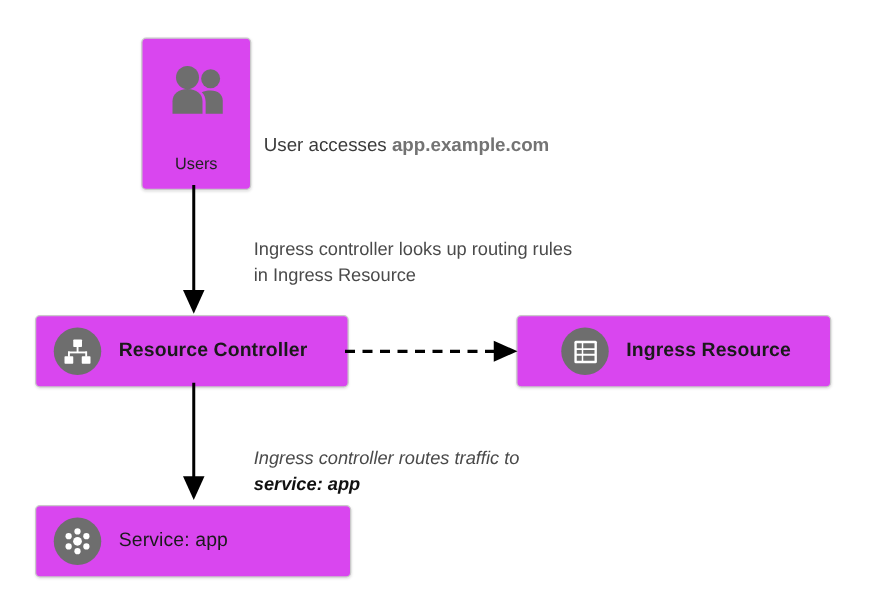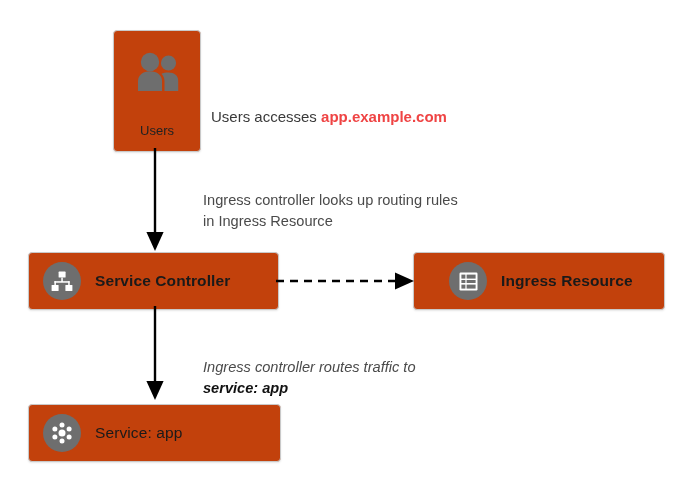--- a/index.html
+++ b/index.html
@@ -13,21 +13,21 @@
   }
   #canvas {
     position: relative;
     width: 700px;
     height: 489px;
     background: #ffffff;
     overflow: hidden;
   }
   .node {
     position: absolute;
-    background: #c2410c;
+    background: #d946ef;
     border: 1px solid #c9c9c9;
     border-radius: 4px;
     box-sizing: border-box;
     box-shadow: 0 1px 2px rgba(0,0,0,0.10);
   }
   
   #users-node {
     left: 113px;
     top: 30px;
     width: 88px;
@@ -112,21 +112,21 @@
     white-space: pre-line;
   }
   #label-user-access {
     left: 211px;
     top: 84px;
     font-size: 15px;
     color: #3a3a3a;
   }
   #label-user-access .strong {
     font-weight: bold;
-    color: #ef4444;
+    color: #737373;
   }
   #label-lookup {
     left: 203px;
     top: 190px;
     width: 270px;
   }
   #label-routes {
     left: 203px;
     top: 336px;
     width: 270px;
@@ -159,21 +159,21 @@
       <svg width="22" height="21" viewBox="0 0 22 21" aria-hidden="true">
         <rect x="7.6" y="0.6" width="7" height="6" rx="0.6" fill="#ffffff"></rect>
         <rect x="0.6" y="14" width="7" height="6" rx="0.6" fill="#ffffff"></rect>
         <rect x="14.4" y="14" width="7" height="6" rx="0.6" fill="#ffffff"></rect>
         <rect x="10.3" y="6.6" width="1.5" height="4.4" fill="#ffffff"></rect>
         <rect x="3.4" y="10.2" width="15.2" height="1.5" fill="#ffffff"></rect>
         <rect x="3.4" y="10.2" width="1.5" height="4.2" fill="#ffffff"></rect>
         <rect x="17.2" y="10.2" width="1.5" height="4.2" fill="#ffffff"></rect>
       </svg>
     </span>
-    <span class="hlabel">Service Controller</span>
+    <span class="hlabel">Resource Controller</span>
   </div>
 
   <div class="node hnode" id="ingress-resource-node">
     <span class="badge">
       <svg width="21" height="21" viewBox="0 0 21 21" aria-hidden="true">
         <rect x="1.5" y="1.5" width="18" height="18" rx="1.2" fill="#ffffff"></rect>
         <rect x="3.4" y="3.6" width="4" height="4" fill="#6e6e6e"></rect>
         <rect x="3.4" y="9" width="4" height="3" fill="#6e6e6e"></rect>
         <rect x="3.4" y="13.6" width="4" height="4" fill="#6e6e6e"></rect>
         <rect x="8.6" y="3.6" width="9" height="4" fill="#6e6e6e"></rect>
@@ -214,21 +214,21 @@
   </span>
 
   <span class="connector" id="arrow-controller-to-resource">
     <svg width="146" height="28" viewBox="0 0 146 28" aria-hidden="true">
       <line x1="4" y1="14" x2="124" y2="14" stroke="#000000" stroke-width="2.6" stroke-dasharray="8,6"></line>
       <polygon points="142,14 123,5.6 123,22.4" fill="#000000"></polygon>
     </svg>
   </span>
 
   <div class="annotation" id="label-user-access">
-    <span>Users accesses </span><span class="strong">app.example.com</span>
+    <span>User accesses </span><span class="strong">app.example.com</span>
   </div>
 
   <div class="annotation" id="label-lookup">Ingress controller looks up routing rules in Ingress Resource</div>
 
   <div class="annotation" id="label-routes">
     <span>Ingress controller routes traffic to </span><span class="strong">service: app</span>
   </div>
 
 </div>
 

